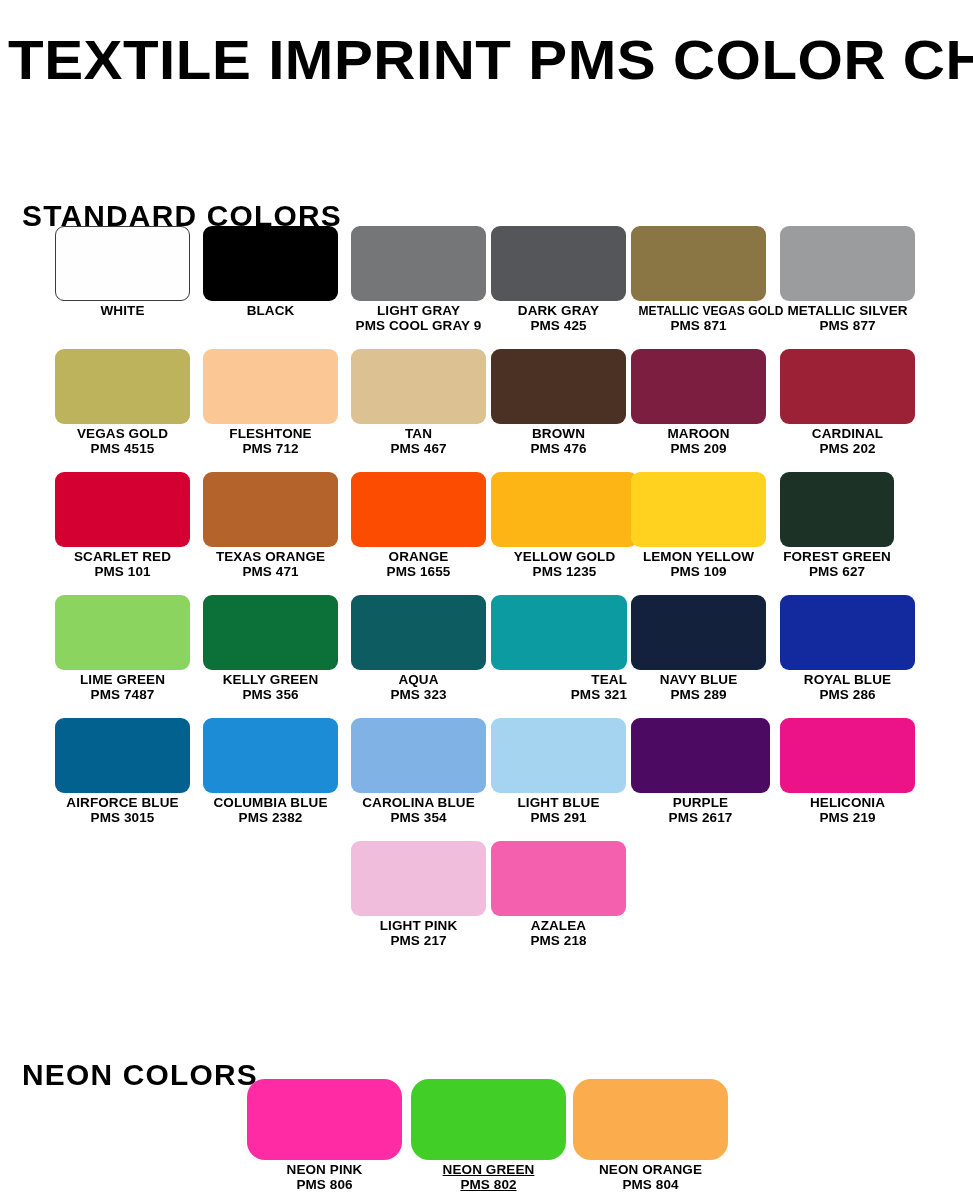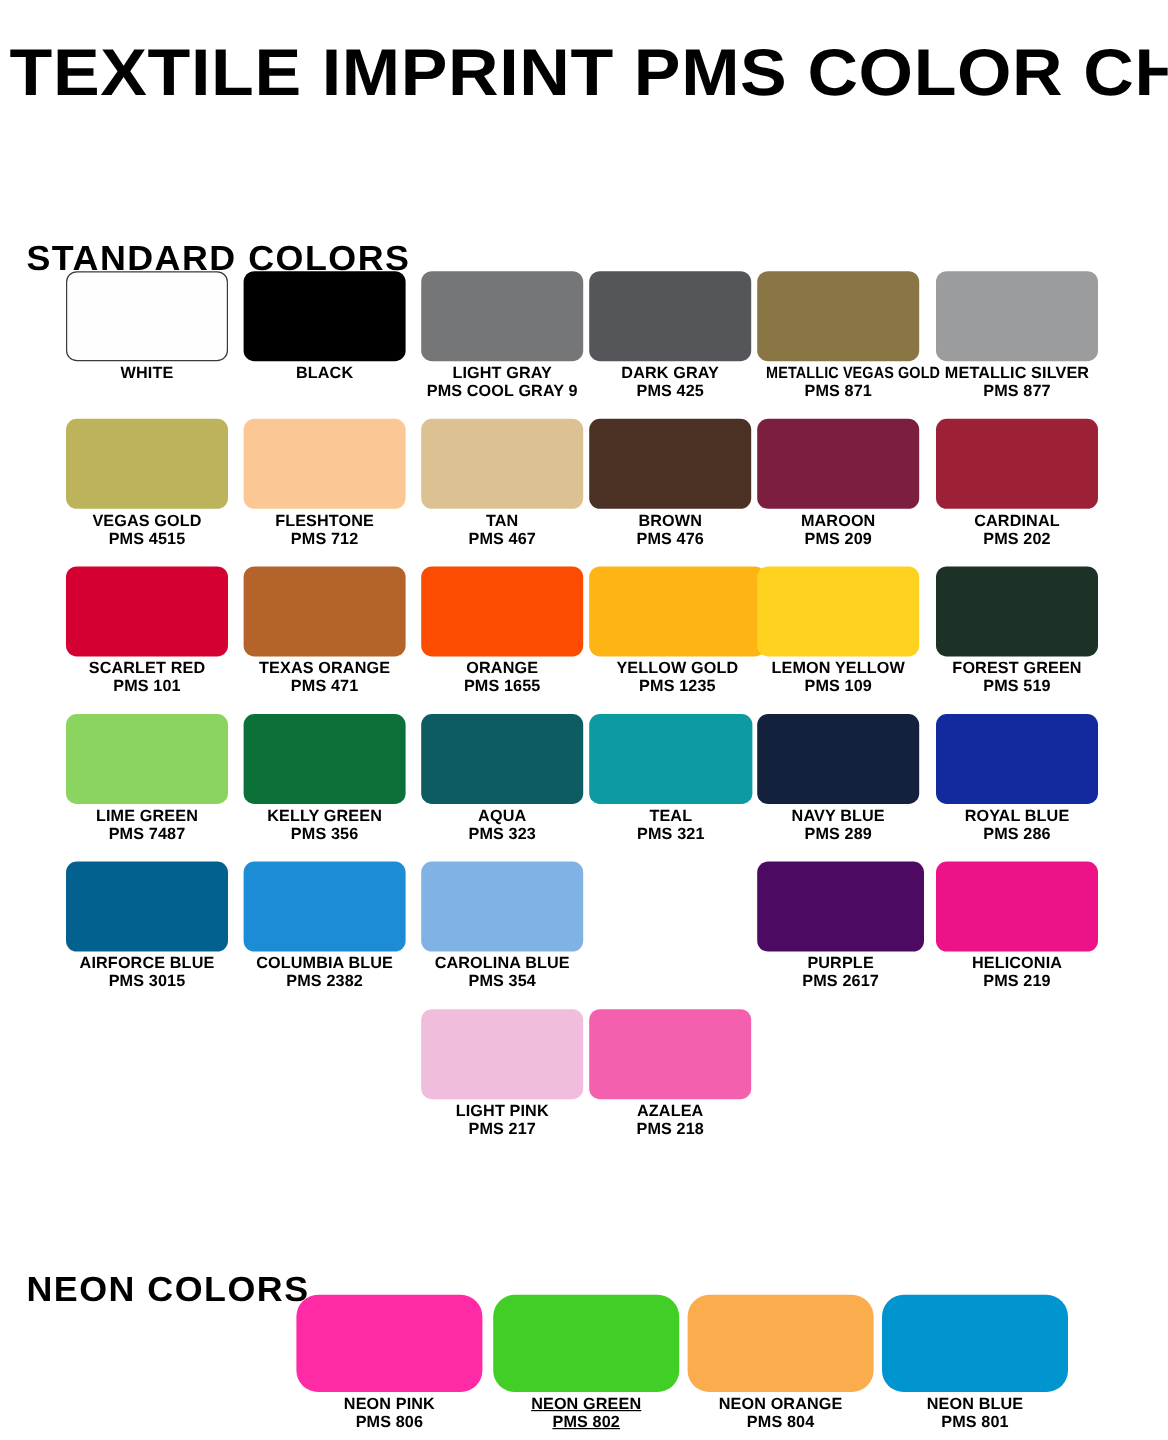--- a/index.html
+++ b/index.html
@@ -223,25 +223,25 @@
           <span class="pms">PMS 1235</span>
         </div>
       </div>
       <div class="swatch-cell" style="left: 631px; width: 135px;">
         <div class="chip" style="background: rgb(255, 210, 32);"></div>
         <div class="chip-labels">
           <span class="name">LEMON YELLOW</span>
           <span class="pms">PMS 109</span>
         </div>
       </div>
-      <div class="swatch-cell" style="left: 780px; width: 135px;">
+      <div class="swatch-cell" style="left: 780px; width: 114px;">
         <div class="chip" style="background: rgb(28, 50, 39);"></div>
         <div class="chip-labels">
           <span class="name">FOREST GREEN</span>
-          <span class="pms">PMS 519</span>
+          <span class="pms">PMS 627</span>
         </div>
       </div>
     </div>
     <div class="swatch-row standard-row">
       <div class="swatch-cell" style="left: 55px; width: 135px;">
         <div class="chip" style="background: rgb(139, 212, 95);"></div>
         <div class="chip-labels">
           <span class="name">LIME GREEN</span>
           <span class="pms">PMS 7487</span>
         </div>
@@ -253,21 +253,21 @@
           <span class="pms">PMS 356</span>
         </div>
       </div>
       <div class="swatch-cell" style="left: 351px; width: 135px;">
         <div class="chip" style="background: rgb(12, 92, 98);"></div>
         <div class="chip-labels">
           <span class="name">AQUA</span>
           <span class="pms">PMS 323</span>
         </div>
       </div>
-      <div class="swatch-cell" style="left: 491px; width: 136px;">
+      <div class="swatch-cell" style="left: 491px; width: 136px; text-align: right;">
         <div class="chip" style="background: rgb(11, 155, 161);"></div>
         <div class="chip-labels">
           <span class="name">TEAL</span>
           <span class="pms">PMS 321</span>
         </div>
       </div>
       <div class="swatch-cell" style="left: 631px; width: 135px;">
         <div class="chip" style="background: rgb(20, 33, 60);"></div>
         <div class="chip-labels">
           <span class="name">NAVY BLUE</span>
@@ -295,20 +295,27 @@
         <div class="chip-labels">
           <span class="name">COLUMBIA BLUE</span>
           <span class="pms">PMS 2382</span>
         </div>
       </div>
       <div class="swatch-cell" style="left: 351px; width: 135px;">
         <div class="chip" style="background: rgb(129, 178, 229);"></div>
         <div class="chip-labels">
           <span class="name">CAROLINA BLUE</span>
           <span class="pms">PMS 354</span>
+        </div>
+      </div>
+      <div class="swatch-cell" style="left: 491px; width: 135px;">
+        <div class="chip" style="background: rgb(165, 212, 240);"></div>
+        <div class="chip-labels">
+          <span class="name">LIGHT BLUE</span>
+          <span class="pms">PMS 291</span>
         </div>
       </div>
       <div class="swatch-cell" style="left: 631px; width: 139px;">
         <div class="chip" style="background: rgb(77, 10, 99);"></div>
         <div class="chip-labels">
           <span class="name">PURPLE</span>
           <span class="pms">PMS 2617</span>
         </div>
       </div>
       <div class="swatch-cell" style="left: 780px; width: 135px;">
@@ -355,21 +362,14 @@
           <span class="pms">PMS 802</span>
         </div>
       </div>
       <div class="swatch-cell" style="left: 573px; width: 155px;">
         <div class="chip" style="background: rgb(251, 172, 77);"></div>
         <div class="chip-labels">
           <span class="name">NEON ORANGE</span>
           <span class="pms">PMS 804</span>
         </div>
       </div>
-      <div class="swatch-cell" style="left: 735px; width: 155px;">
-        <div class="chip" style="background: rgb(0, 149, 207);"></div>
-        <div class="chip-labels">
-          <span class="name">NEON BLUE</span>
-          <span class="pms">PMS 801</span>
-        </div>
-      </div>
     </div>
   </div>
 
 </body></html>

